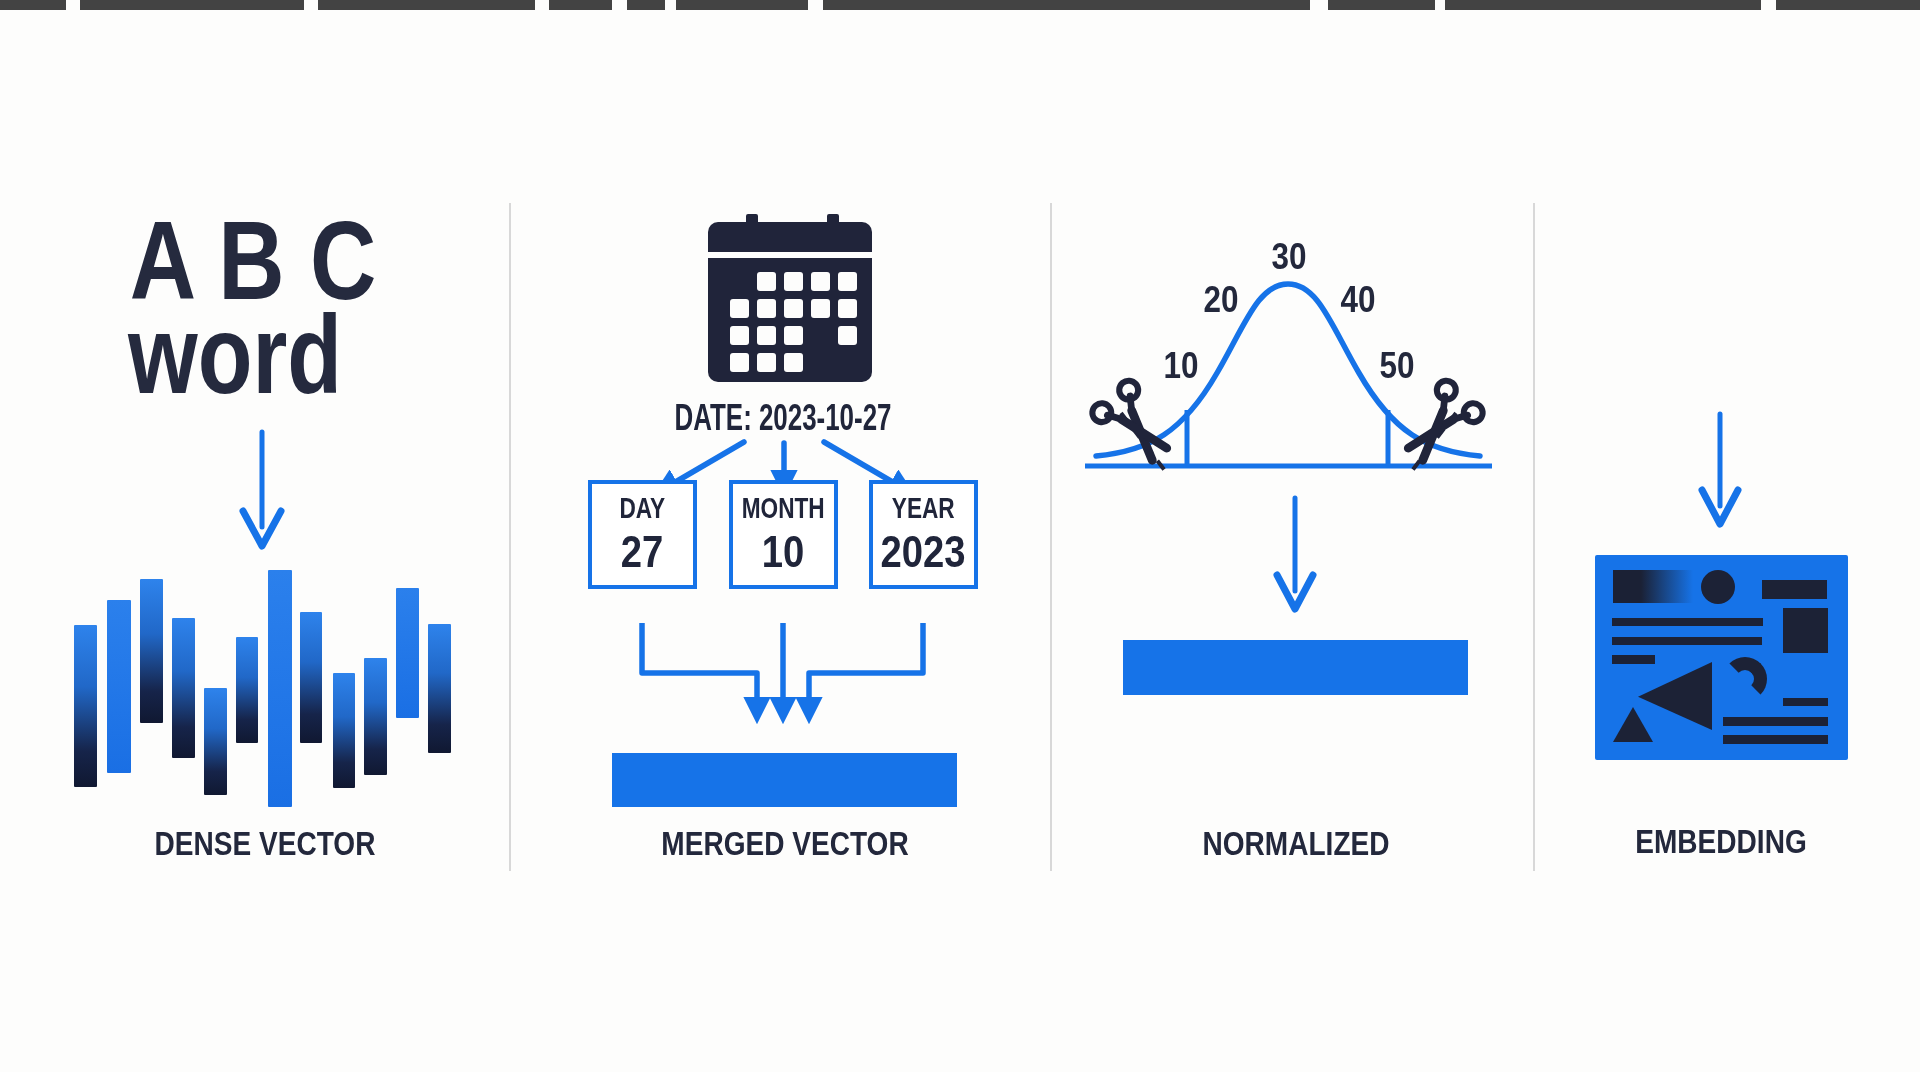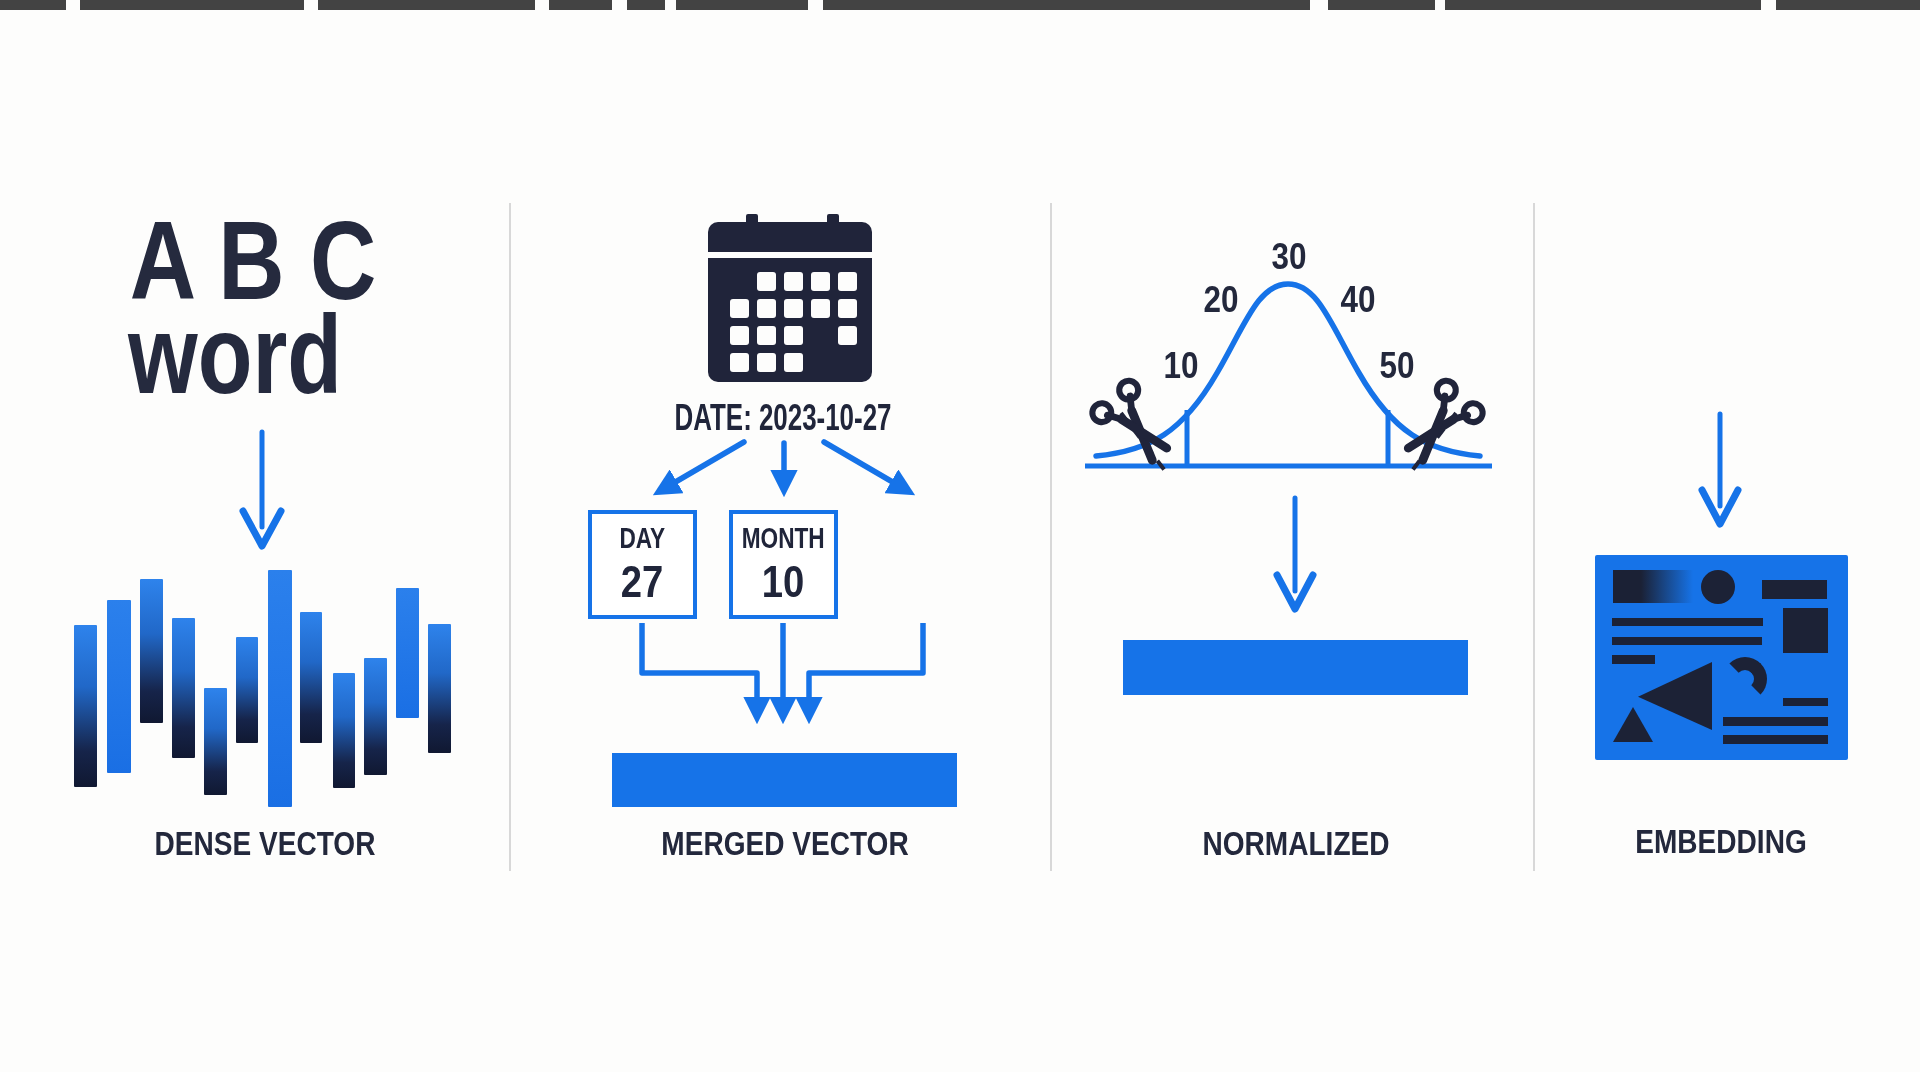--- a/index.html
+++ b/index.html
@@ -23,21 +23,21 @@
   .calendar{position:absolute;left:708px;top:210px;width:164px;height:172px;}
   .cal-tab{position:absolute;width:20px;height:30px;box-sizing:border-box;border:4px solid #fdfdfc;
            background:#20243a;border-radius:6px;}
   .cal-body{position:absolute;left:0;top:12px;width:164px;height:160px;background:#20243a;border-radius:10px;}
   .cal-sep{position:absolute;left:0;top:42px;width:164px;height:6px;background:#fdfdfc;}
   .cal-cell{position:absolute;width:19px;height:19px;background:#fdfdfc;border-radius:3px;}
 
   .date-text{position:absolute;left:583px;top:397px;width:400px;text-align:center;font-size:37px;
              font-weight:bold;color:#20253a;white-space:nowrap;transform:scaleX(.70);}
 
-  .vbox{position:absolute;top:510px;width:101px;height:101px;border:4.5px solid #1673e8;background:#ffffff;
+  .vbox{position:absolute;top:480px;width:101px;height:101px;border:4.5px solid #1673e8;background:#ffffff;
         display:flex;flex-direction:column;align-items:center;justify-content:center;gap:1px;}
   .vbox-label{display:inline-block;font-size:29px;font-weight:bold;color:#20253a;transform:scaleX(.78);white-space:nowrap;}
   .vbox-value{display:inline-block;font-size:45px;font-weight:bold;color:#20253a;transform:scaleX(.85);white-space:nowrap;}
 
   .blue-bar{position:absolute;background:#1673e8;}
 
   .tick{position:absolute;font-size:37px;font-weight:bold;color:#23283c;white-space:nowrap;
         transform:translate(-50%,-50%) scaleX(.85);}
 
   .hdr-text{position:absolute;left:1521px;top:292px;width:400px;text-align:center;font-size:38px;
@@ -187,20 +187,24 @@
   <div class="date-text">DATE: 2023-10-27</div>
 
   <div class="vbox" style="left:588px">
     <span class="vbox-label">DAY</span>
     <span class="vbox-value">27</span>
   </div>
   <div class="vbox" style="left:729px">
     <span class="vbox-label">MONTH</span>
     <span class="vbox-value">10</span>
   </div>
+  <div class="vbox" style="left:869px">
+    <span class="vbox-label">YEAR</span>
+    <span class="vbox-value">2023</span>
+  </div>
 
   <div class="blue-bar" style="left:612px;top:753px;width:345px;height:54px"></div>
   <div class="sec-label" style="left:785px;top:844px">MERGED VECTOR</div>
 
   <div>
       <span class="tick" style="left: 1181px; top: 366px;">10</span>
       <span class="tick" style="left: 1221px; top: 300px;">20</span>
       <span class="tick" style="left: 1289px; top: 257px;">30</span>
       <span class="tick" style="left: 1358px; top: 300px;">40</span>
       <span class="tick" style="left: 1397px; top: 366px;">50</span>

